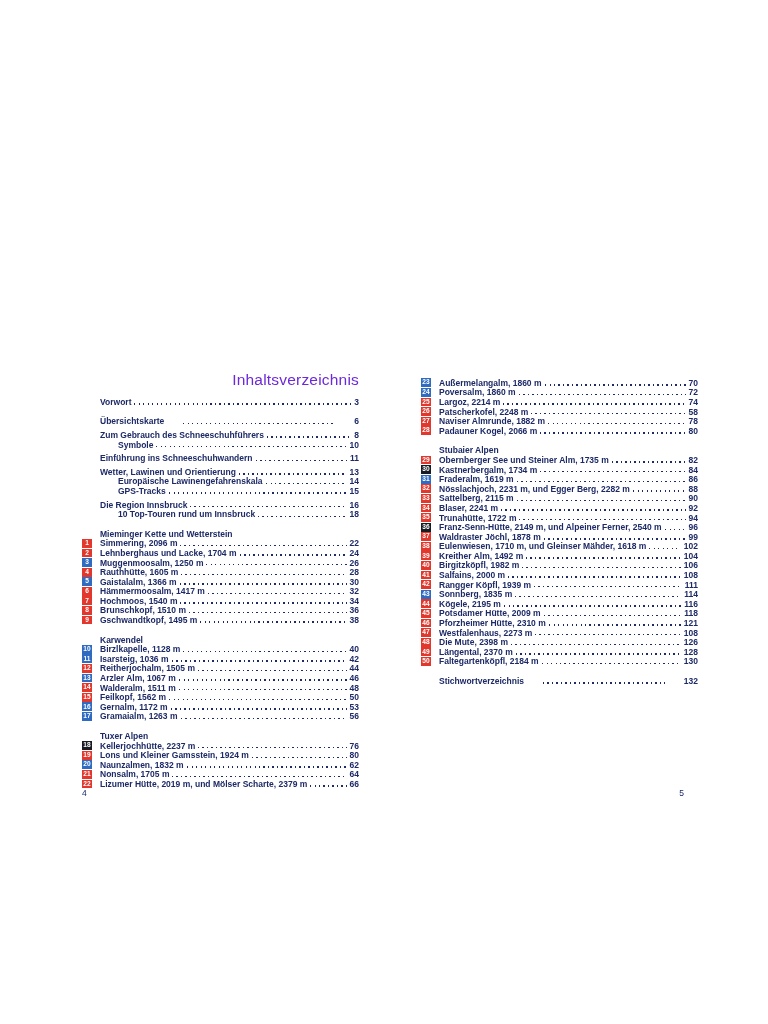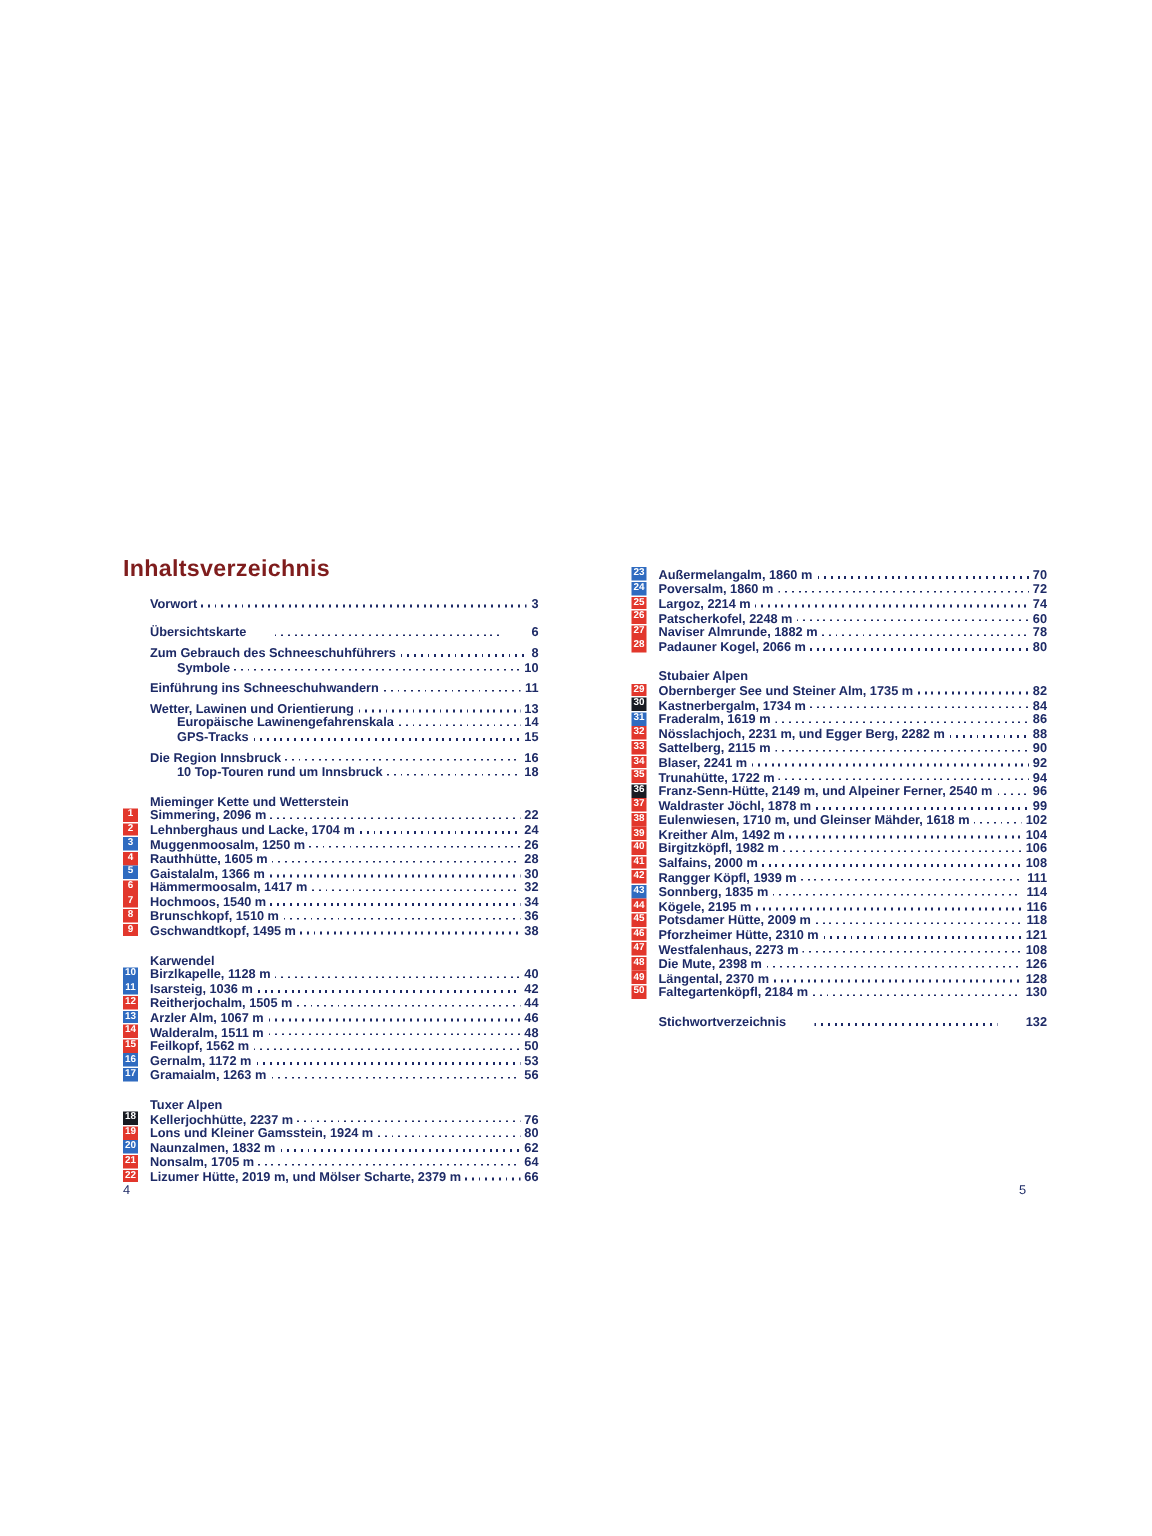--- a/index.html
+++ b/index.html
@@ -1,22 +1,22 @@
 <!DOCTYPE html>
 <html><head>
 <meta charset="utf-8">
 <style>
   html,body{margin:0;padding:0;background:#ffffff;}
   .canvas{position:relative;width:768px;height:1024px;background:#ffffff;
     font-family:"Liberation Sans",sans-serif;color:#1d2a66;overflow:hidden;}
   .col{position:absolute;width:277px;}
   .col-left{left:82px;top:372px;}
   .col-right{left:421px;top:378px;}
-  .page-title{font-size:15.5px;font-weight:bold;color:#7f1d1d;letter-spacing:.2px;
-    line-height:16px;margin-bottom:9px;}
+  .page-title{font-size:15.5px;font-weight:normal;color:#6d28d9;letter-spacing:.2px;
+    line-height:16px;margin-bottom:9px;text-align:right;}
   .row{display:flex;align-items:center;height:9.6px;font-size:8.5px;font-weight:bold;
     color:#1d2a66;}
   .row.entry{padding-left:18px;text-align:right;}
   .row.entry.indent{padding-left:36px;}
   .row.gap-s{margin-top:4px;}
   .row.gap-l{margin-top:10px;gap:16px;}
   .section-heading{font-size:8.5px;font-weight:bold;color:#1d2a66;padding-left:18px;
     height:9.6px;margin-top:10px;display:flex;align-items:center;}
   .numbox{flex:0 0 10px;width:10px;height:8.8px;display:flex;align-items:center;
     justify-content:center;color:#ffffff;font-size:6.6px;font-weight:bold;
@@ -238,21 +238,21 @@
       <div class="row tour">
         <span class="numbox" style="background: rgb(226, 55, 44);">25</span>
         <span class="label">Largoz, 2214 m</span>
         <span class="leader"></span>
         <span class="pagenum">74</span>
       </div>
       <div class="row tour">
         <span class="numbox" style="background: rgb(226, 55, 44);">26</span>
         <span class="label">Patscherkofel, 2248 m</span>
         <span class="leader"></span>
-        <span class="pagenum">60</span>
+        <span class="pagenum">58</span>
       </div>
       <div class="row tour">
         <span class="numbox" style="background: rgb(226, 55, 44);">27</span>
         <span class="label">Naviser Almrunde, 1882 m</span>
         <span class="leader"></span>
         <span class="pagenum">78</span>
       </div>
       <div class="row tour">
         <span class="numbox" style="background: rgb(226, 55, 44);">28</span>
         <span class="label">Padauner Kogel, 2066 m</span>

